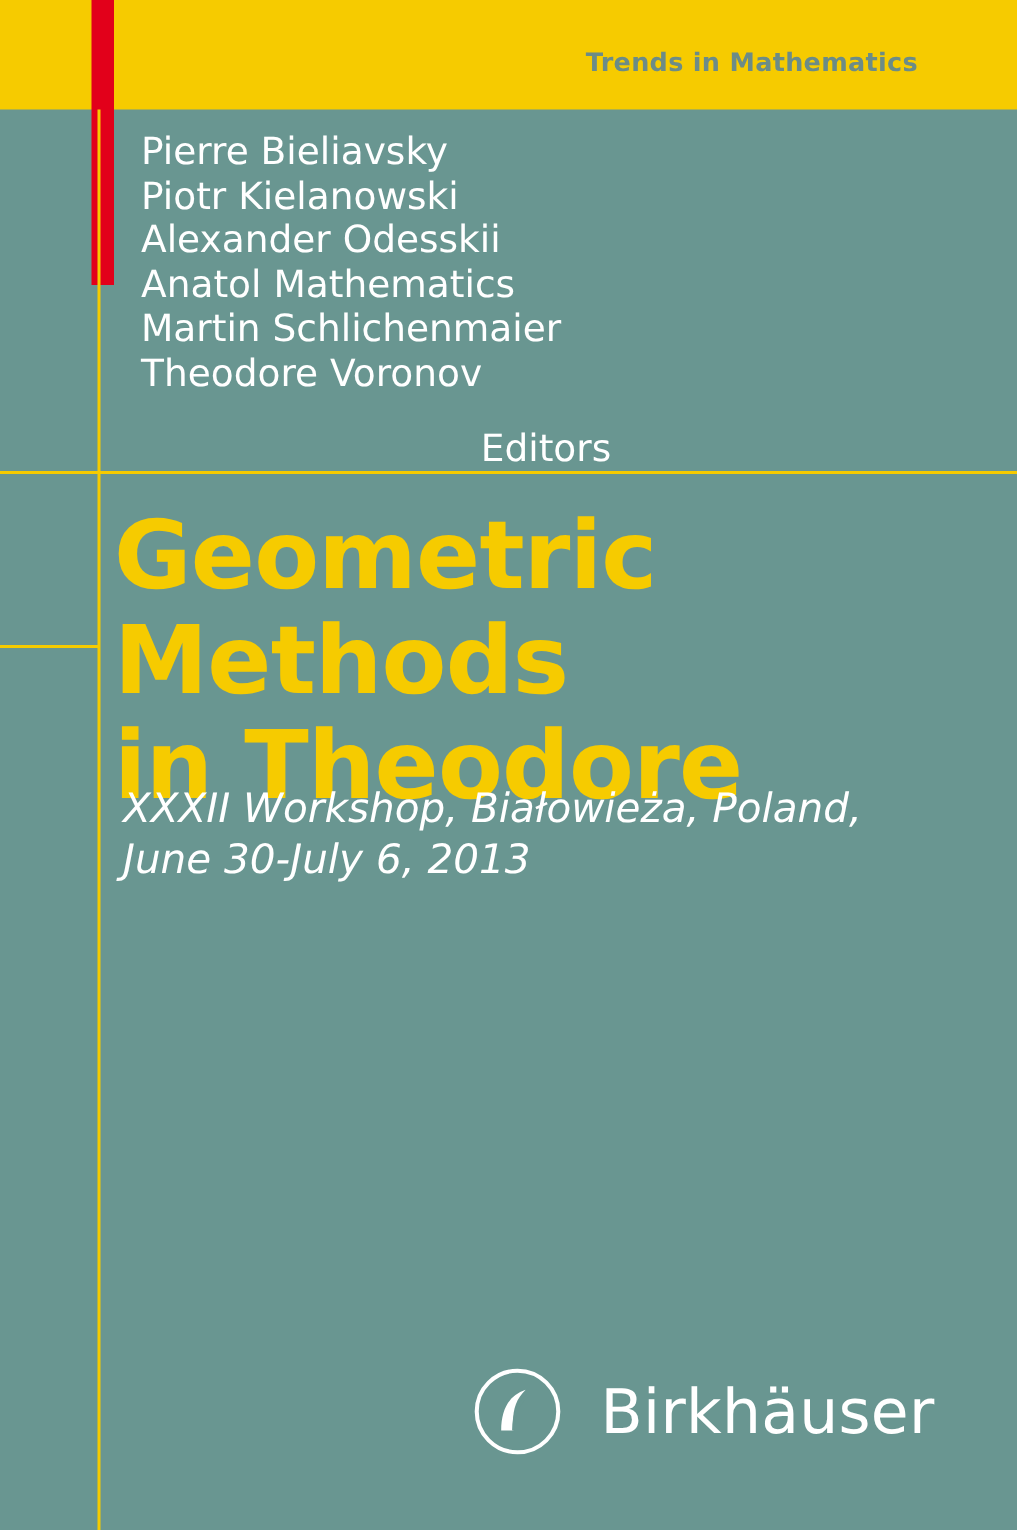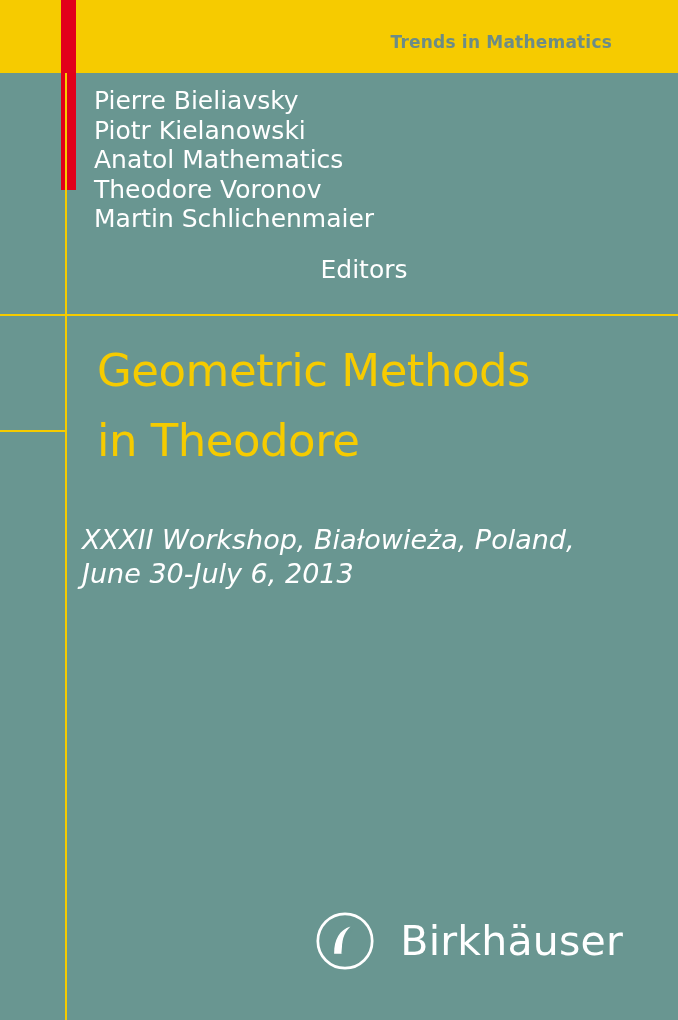--- a/index.html
+++ b/index.html
@@ -86,27 +86,27 @@
   .editors-label {
     font-size: 25px;
     line-height: 29.5px;
     color: #ffffff;
     margin-top: 21px;
     padding-left: 0px;
     text-align: center;
   }
   .title {
     position: absolute;
-    left: 97px;
+    left: 76px;
     top: 336px;
     width: 580px;
     color: #f6cb00;
-    font-size: 45px;
+    font-size: 63px;
     line-height: 70px;
-    font-weight: normal;
+    font-weight: bold;
     letter-spacing: -0.5px;
   }
   .subtitle {
     position: absolute;
     left: 82px;
     top: 523px;
     width: 570px;
     color: #ffffff;
     font-size: 27px;
     line-height: 34px;
@@ -143,23 +143,24 @@
   <div class="series-title">Trends in Mathematics</div>
 
   <div class="red-bar"></div>
   <div class="v-rule"></div>
   <div class="h-rule"></div>
   <div class="tick"></div>
 
   <div class="editors">
     <div class="editor-line">Pierre Bieliavsky</div>
     <div class="editor-line">Piotr Kielanowski</div>
+    <div class="editor-line">Alexander Odesskii</div>
     <div class="editor-line">Anatol Mathematics</div>
+    <div class="editor-line">Martin Schlichenmaier</div>
     <div class="editor-line">Theodore Voronov</div>
-    <div class="editor-line">Martin Schlichenmaier</div>
     <div class="editors-label">Editors</div>
   </div>
 
   <div class="title">
     <div>Geometric Methods</div>
     <div>in Theodore</div>
   </div>
 
   <div class="subtitle">
     <div>XXXII Workshop, Białowieża, Poland,</div>

